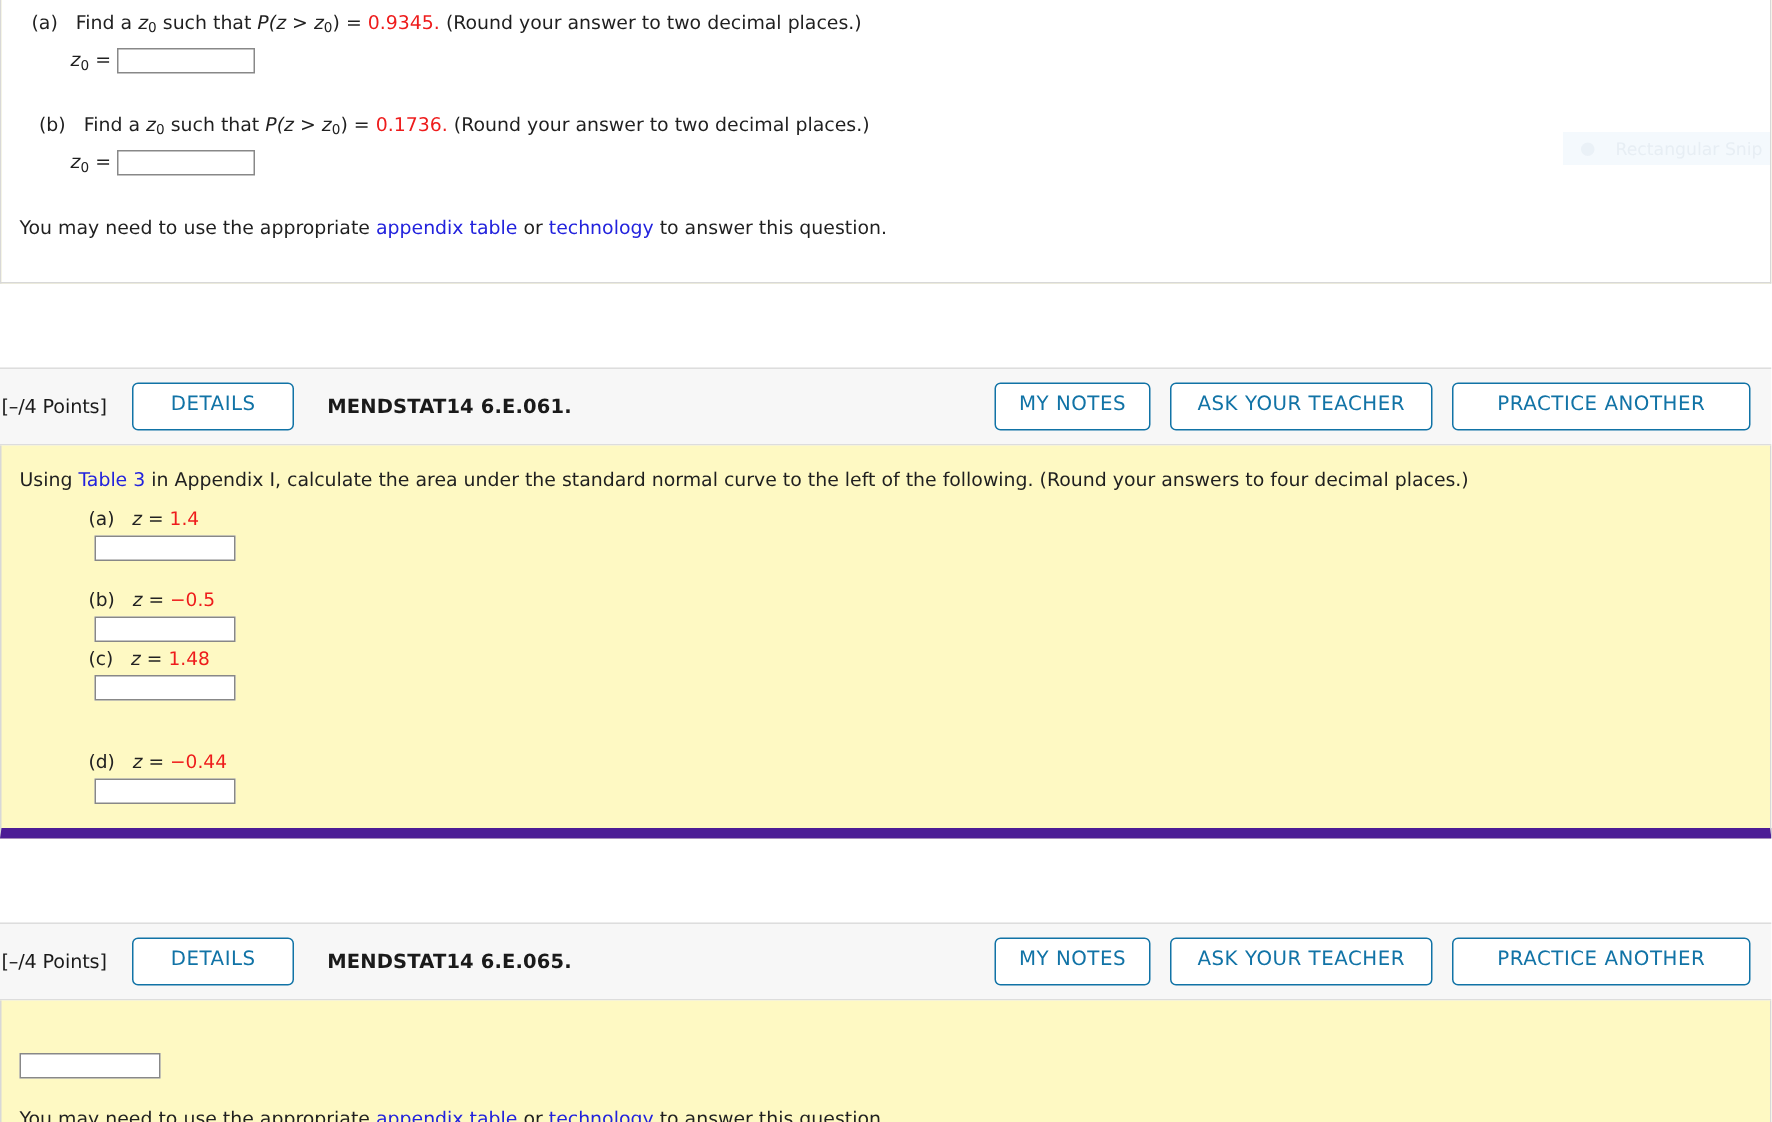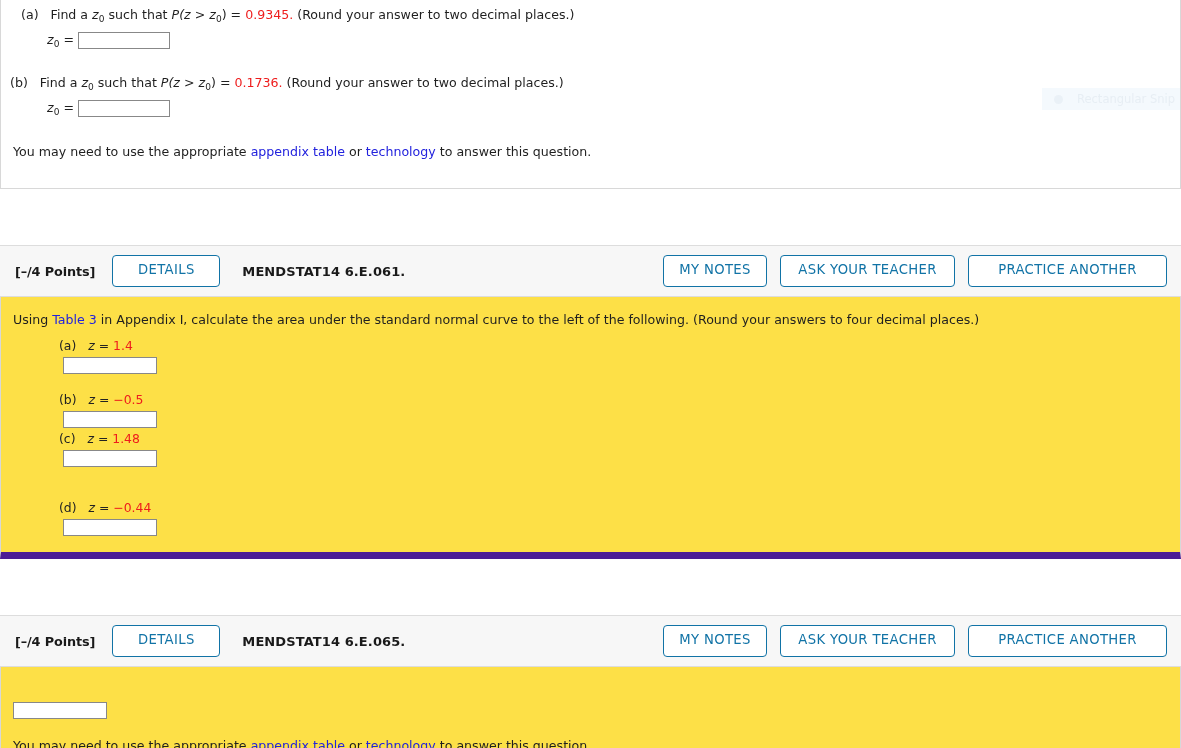--- a/index.html
+++ b/index.html
@@ -15,21 +15,21 @@
     width: 1181px;
     height: 748px;
     position: relative;
     overflow: hidden;
     font-size: 12.5px;
   }
 
   
   .card {
     position: relative;
-    background: #fde047;
+    background: #fef9c3;
     border: 1px solid #d8d8d8;
     border-top: none;
   }
   .card.partial-top {
     border-top: none;
   }
   .card-body {
     padding: 0;
     background: #ffffff;
   }
@@ -38,25 +38,25 @@
   .qheader {
     display: flex;
     align-items: center;
     background: #f7f7f7;
     border-top: 1px solid #dddddd;
     border-bottom: 1px solid #dddddd;
     height: 52px;
     padding: 0 14px 0 0;
   }
   .points {
-    font-weight: bold;
+    font-weight: normal;
     font-size: 12.8px;
     color: #1a1a1a;
     white-space: nowrap;
-    padding-left: 15px;
+    padding-left: 1px;
     letter-spacing: -0.1px;
   }
   .btn {
     font-family: "DejaVu Sans", "Liberation Sans", sans-serif;
     background: #ffffff;
     border: 1.6px solid #1173a6;
     color: #1173a6;
     border-radius: 4px;
     font-size: 13.2px;
     letter-spacing: 0.35px;
@@ -98,21 +98,21 @@
     height: 17px;
     width: 92px;
     vertical-align: middle;
   }
   .ansbox.wide { width: 94px; }
 
   
   .s1 { position: relative; height: 188px; }
   .s1 .row-a  { position: absolute; left: 20px;  top: 6px; }
   .s1 .ans-a  { position: absolute; left: 46px;  top: 31px; }
-  .s1 .row-b  { position: absolute; left: 9px;  top: 74px; }
+  .s1 .row-b  { position: absolute; left: 25px;  top: 74px; }
   .s1 .ans-b  { position: absolute; left: 46px;  top: 99px; }
   .s1 .foot   { position: absolute; left: 12px;  top: 143px; }
 
   .zeq { display: inline-block; margin-right: 4px; }
 
   
   .snip-ghost {
     position: absolute;
     left: 1041px;
     top: 88px;

